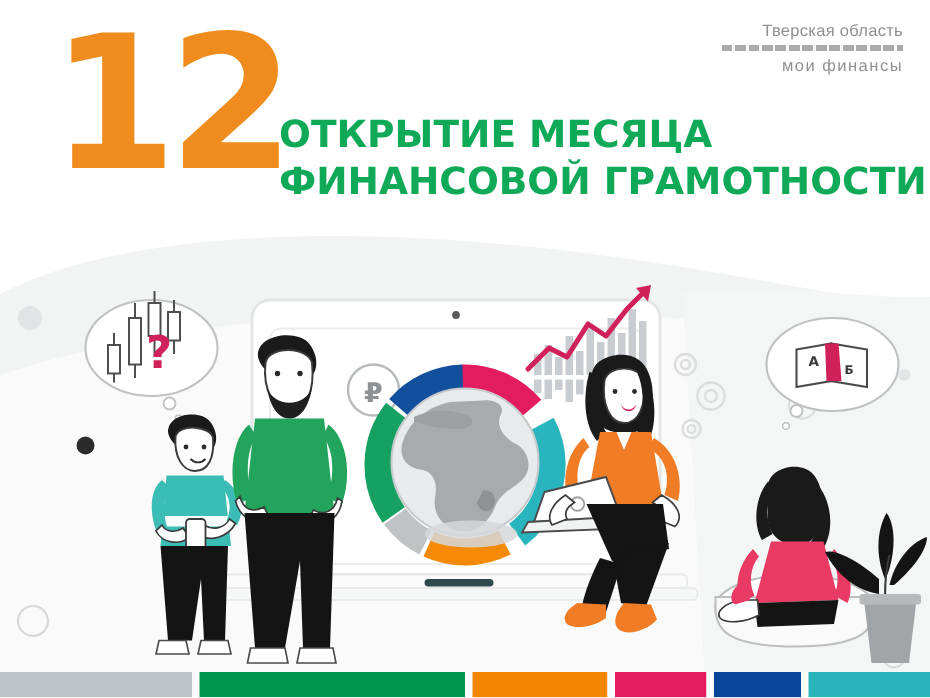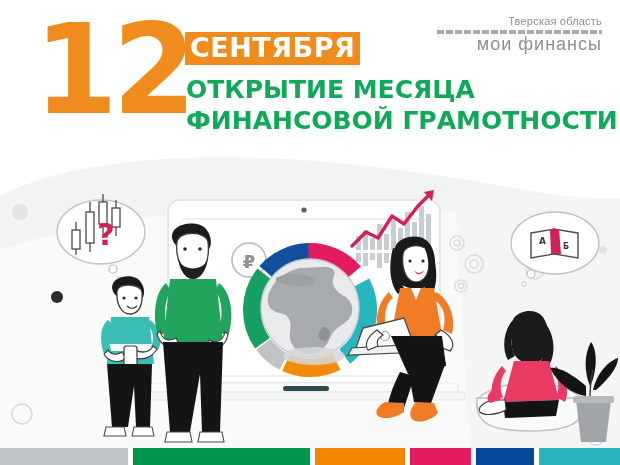--- a/index.html
+++ b/index.html
@@ -80,21 +80,21 @@
     letter-spacing:0.2px;
     color:#8f8f8f;
     white-space:nowrap;
   }
   .brand-rule{
     height:4px;margin:2px 0 2px 0;
     background:repeating-linear-gradient(to right,#9b9b9b 0 7px,transparent 7px 9px);
     opacity:.85;
   }
   .brand-bottom{
-    font-size:18px;line-height:16px;
+    font-size:11px;line-height:16px;
     letter-spacing:1px;
     color:#8f8f8f;
     white-space:nowrap;
     margin-left:40px;
   }
 
   
   .illus{position:absolute;left:0;top:150px;width:620px;height:300px;}
 
   
@@ -120,23 +120,20 @@
     <circle cx="535" cy="270" r="9" fill="none" stroke="#dcdddd" stroke-width="1.4"></circle>
     <circle cx="603" cy="250" r="4" fill="#e3e4e5"></circle>
     <circle cx="596" cy="438" r="7" fill="none" stroke="#d8d9da" stroke-width="1.3"></circle>
     <circle cx="120" cy="424" r="4" fill="#dfe0e1"></circle>
   </svg>
 
   <div class="header">
 
     <div class="big-number">12</div>
 
-    <div class="month-wrap">
-      <span class="month-text">СЕНТЯБРЯ</span>
-    </div>
 
     <div class="title-line title-2">ФИНАНСОВОЙ ГРАМОТНОСТИ</div>
 
     <div class="title-line title-1">ОТКРЫТИЕ МЕСЯЦА</div>
 
     <div class="brand">
       <div class="brand-top">Тверская область</div>
       <div class="brand-rule"></div>
       <div class="brand-bottom">мои финансы</div>
     </div>

